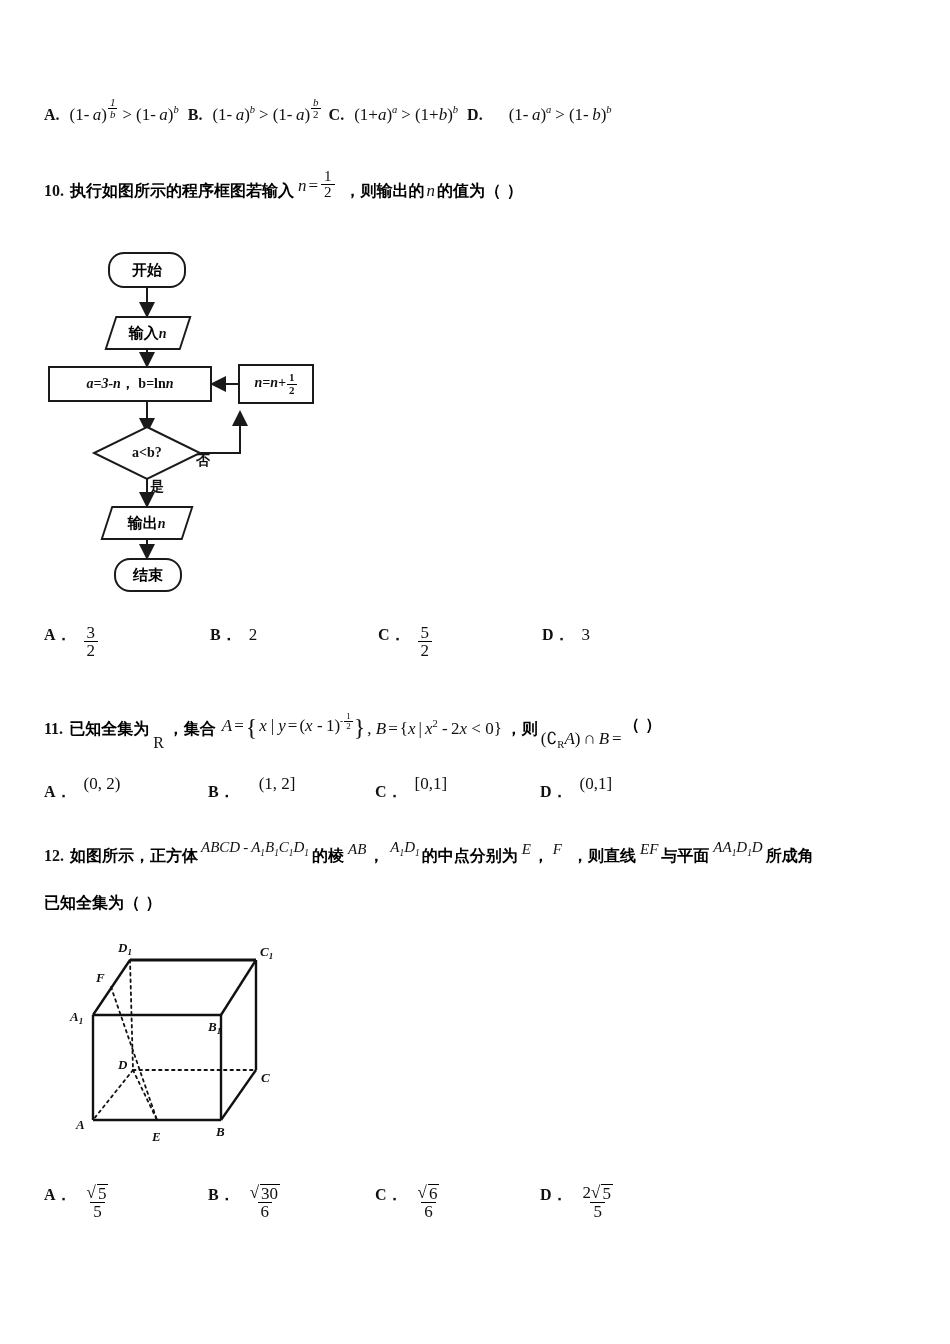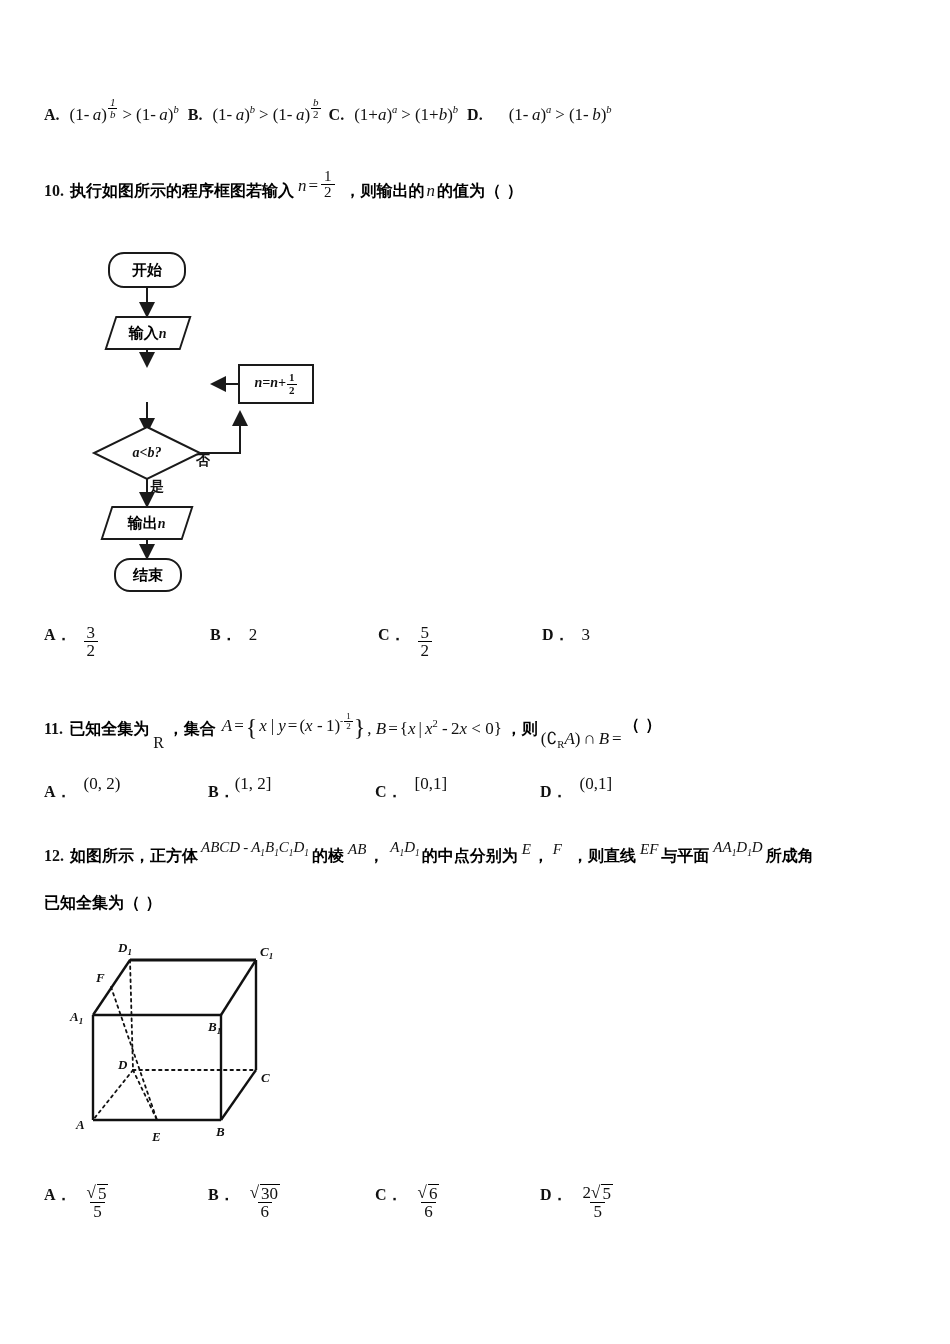--- a/index.html
+++ b/index.html
@@ -199,34 +199,37 @@
 
       <polyline points="148,213 200,213 200,172" fill="none" stroke="#1a1a1a" stroke-width="2" marker-end="url(#ah)"></polyline>
 
       <line x1="198" y1="144" x2="172" y2="144" stroke="#1a1a1a" stroke-width="2" marker-end="url(#ah)"></line>
     </svg>
 
     <div class="fc-shape fc-par" style="left:70px; top:76px; width:76px; height:34px;">
       <span><span class="fc-txt">输入</span><span class="fc-txt-m" style="font-style:italic;">n</span></span>
     </div>
 
+    <div class="fc-shape" style="left:8px; top:126px; width:164px; height:36px;">
+      <span class="fc-txt-m"><span style="font-style:italic;">a=3-n</span><span>，</span>&nbsp;<span>b=ln</span><span style="font-style:italic;">n</span></span>
+    </div>
 
     <div class="fc-shape" style="left:198px; top:124px; width:76px; height:40px;">
       <span class="fc-txt-m"><span style="font-style:italic;">n=n+</span><span class="sfrac" style="font-size:11px;">
             <span class="num">1</span>
             <span class="den">2</span>
           </span></span>
     </div>
 
     <div class="fc-diamond-wrap" style="left:52px; top:186px; width:110px; height:54px;">
       <svg viewBox="0 0 110 54" style="position:absolute; left:0; top:0; width:110px; height:54px;">
         <polygon points="55,1 108,27 55,53 2,27" fill="#fff" stroke="#1a1a1a" stroke-width="2"></polygon>
       </svg>
       <div style="position:absolute; left:0; top:0; width:110px; height:54px; display:flex; align-items:center; justify-content:center;">
-        <span class="fc-txt-m" style="font-style:italic;">a&lt;b?</span>
+        <span class="fc-txt-m" style="">a&lt;b?</span>
       </div>
     </div>
 
     <span class="fc-label" style="left:156px; top:212px;">否</span>
     <span class="fc-label" style="left:110px; top:238px;">是</span>
 
     <div class="fc-shape fc-par" style="left:66px; top:266px; width:82px; height:34px;">
       <span><span class="fc-txt">输出</span><span class="fc-txt-m" style="font-style:italic;">n</span></span>
     </div>
 
@@ -282,21 +285,21 @@
     <span class="cn" style="margin-left:2px; position:relative; top:-4px;">（  ）</span>
   </div>
 
   <div>
     <div class="row" style="left:44px; top:782px;">
       <span class="opt-letter">A．</span>
       <span class="mathr" style="margin-left:12px; position:relative; top:-8px;">(0, 2)</span>
     </div>
     <div class="row" style="left:208px; top:782px;">
       <span class="opt-letter">B．</span>
-      <span class="mathr" style="margin-left:0; position:relative; top:-8px;font-family:Liberation Serif, serif;">(1, 2]</span>
+      <span class="mathr" style="margin-left:24px; position:relative; top:-8px;font-family:Liberation Serif, serif;">(1, 2]</span>
     </div>
     <div class="row" style="left:375px; top:782px;">
       <span class="opt-letter">C．</span>
       <span class="mathr" style="margin-left:12px; position:relative; top:-8px;">[0,1]</span>
     </div>
     <div class="row" style="left:540px; top:782px;">
       <span class="opt-letter">D．</span>
       <span class="mathr" style="margin-left:12px; position:relative; top:-8px;">(0,1]</span>
     </div>
   </div>

